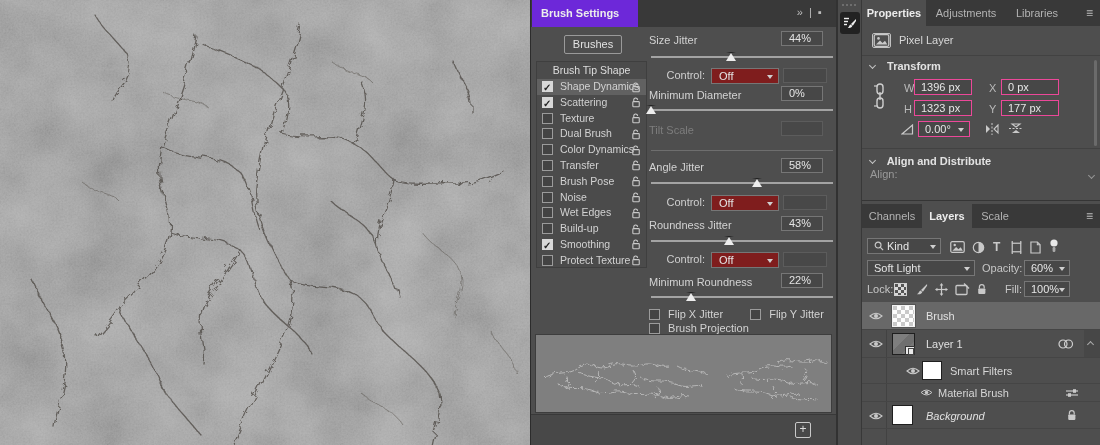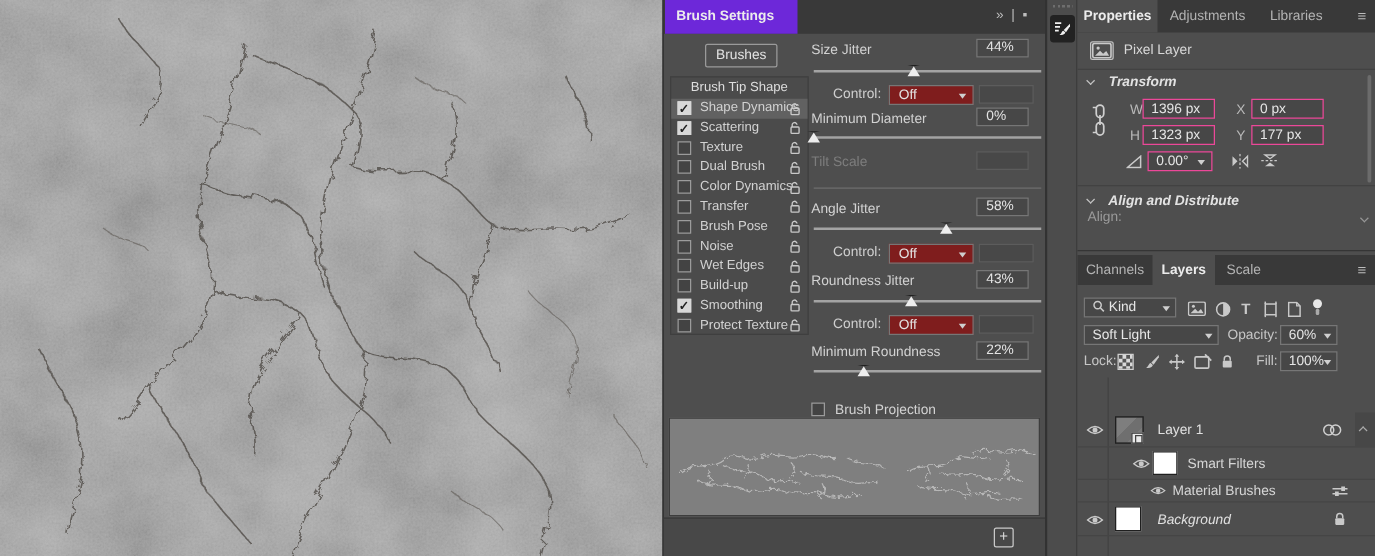--- a/index.html
+++ b/index.html
@@ -80,21 +80,21 @@
   .tab { position:absolute; top:0; height:26px; line-height:26px; color:#b3b3b3; text-align:center; }
   .tab.active { background:#4e4e4e; color:#ececec; font-weight:bold; }
   .menu-glyph { position:absolute; right:7px; top:6px; color:#bdbdbd; font-size:12px; }
 
   
   #props { position:absolute; left:0; top:0; width:238px; height:204px; }
   #pixel-row { position:absolute; left:10px; top:32px; height:18px; }
   #pixel-ic { position:absolute; left:0; top:1px; width:19px; height:15px; border:1px solid #c2c2c2; border-radius:2px; }
   #pixel-lbl { position:absolute; left:27px; top:2px; color:#d8d8d8; white-space:nowrap; }
   .secdiv { position:absolute; left:0; right:0; height:1px; background:#424242; }
-  .sec-head { position:absolute; left:8px; height:14px; color:#e2e2e2; font-weight:bold; white-space:nowrap;font-style:italic; }
+  .sec-head { position:absolute; left:8px; height:14px; color:#e2e2e2; font-weight:bold; white-space:nowrap; }
   .sec-head .chev { margin-right:9px; width:5px; height:5px; vertical-align:2px; }
   .flbl { position:absolute; color:#b9b9b9; }
   .fbox { position:absolute; width:58px; height:16px; background:#474747; border:1px solid #ec4899;
     color:#e6e6e6; line-height:14px; padding-left:6px; }
   #scrollbar { position:absolute; right:3px; top:60px; width:3px; height:86px; background:#6b6b6b; border-radius:2px; }
   #scroll-chev { position:absolute; right:6px; top:168px; }
   #scroll-chev .chev { width:5px; height:5px; border-color:#969696; }
 
   
   #layers { position:absolute; left:0; top:204px; width:238px; height:241px; }
@@ -447,20 +447,26 @@
       </div>
       <div class="lblrow" style="top:275px">
         <span>Minimum Roundness</span>
         <span class="vbox">22%</span>
       </div>
       <div class="slider" style="top:292px">
         <div class="track"></div>
         <div class="thumb" style="left: 22%;"></div>
       </div>
 
+      <div class="cbrow" style="top:307px">
+        <span class="cb"></span>
+        <span style="margin-left:5px">Flip X Jitter</span>
+        <span class="cb" style="margin-left:24px"></span>
+        <span style="margin-left:5px">Flip Y Jitter</span>
+      </div>
       <div class="cbrow" style="top:321px">
         <span class="cb"></span>
         <span style="margin-left:5px">Brush Projection</span>
       </div>
     </div>
 
     <div id="bs-preview">
       <svg width="295" height="77" viewBox="0 0 295 77">
         <defs>
           <filter id="rough2" x="-10%" y="-10%" width="120%" height="120%">
@@ -615,20 +621,27 @@
         <svg class="icon" style="position:absolute;left:114px;top:0" width="12" height="13">
             <use href="#i-lock"></use>
           </svg>
         <span class="llbl" style="left:143px;top:0">Fill:</span>
         <span class="smallbox-dd" style="left:162px;top:-2px;width:46px">100%</span>
       </div>
 
       <div id="llist">
         <div class="eyecol"></div>
 
+        <div class="lay selected" style="top:0;height:28px">
+          <svg class="eye icon" style="left:7px;top:9px" width="14" height="10">
+              <use href="#i-eye"></use>
+            </svg>
+          <div class="thumb" id="thumb-brush"></div>
+          <span class="lname" style="left:64px;top:8px">Brush</span>
+        </div>
 
         <div class="lay" style="top:28px;height:28px">
           <svg class="eye icon" style="left:7px;top:9px" width="14" height="10">
               <use href="#i-eye"></use>
             </svg>
           <div class="thumb" id="thumb-l1">
             <span id="l1-badge"></span>
           </div>
           <span class="lname" style="left:64px;top:8px">Layer 1</span>
           <svg class="icon" style="position:absolute;left:196px;top:9px;color:#d0d0d0" width="16" height="10">
@@ -644,21 +657,21 @@
               <use href="#i-eye"></use>
             </svg>
           <div class="thumb" id="thumb-sf"></div>
           <span class="lname subtext" style="left:88px;top:7px">Smart Filters</span>
         </div>
 
         <div class="lay" style="top:82px;height:18px">
           <svg class="eye icon" style="left:58px;top:4px" width="13" height="9">
               <use href="#i-eye"></use>
             </svg>
-          <span class="lname subtext" style="left:76px;top:3px">Material Brushes</span>
+          <span class="lname subtext" style="left:76px;top:3px">Material Brush</span>
           <svg class="icon" style="position:absolute;left:203px;top:4px" width="14" height="10">
               <use href="#i-sliders"></use>
             </svg>
         </div>
 
         <div class="lay" style="top:100px;height:27px">
           <svg class="eye icon" style="left:7px;top:9px" width="14" height="10">
               <use href="#i-eye"></use>
             </svg>
           <div class="thumb" id="thumb-bg"></div>

